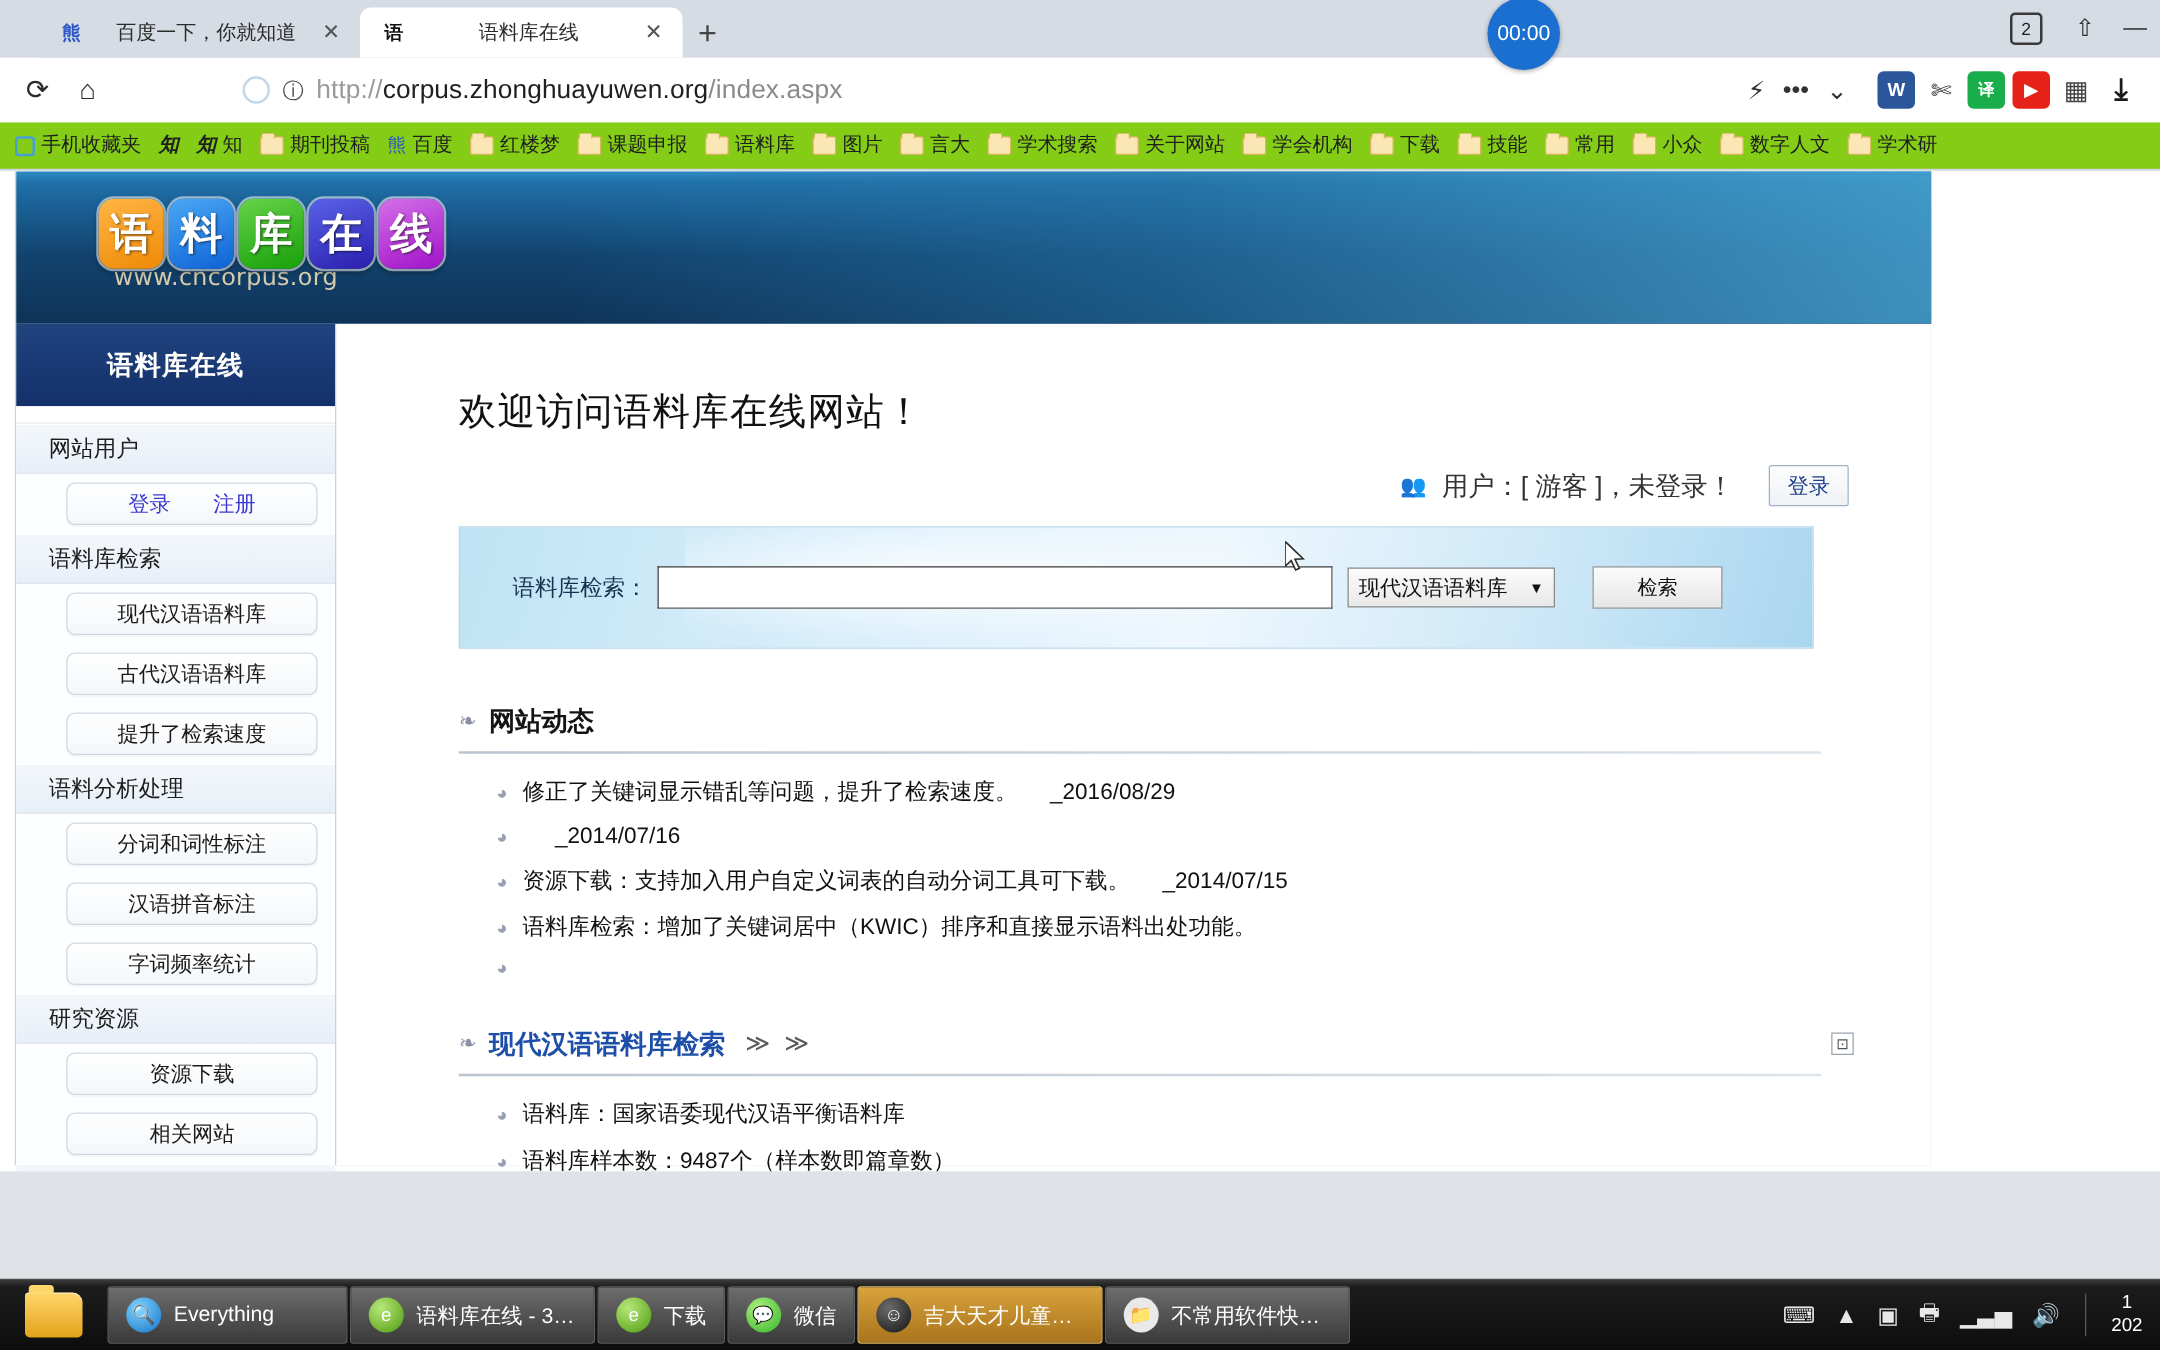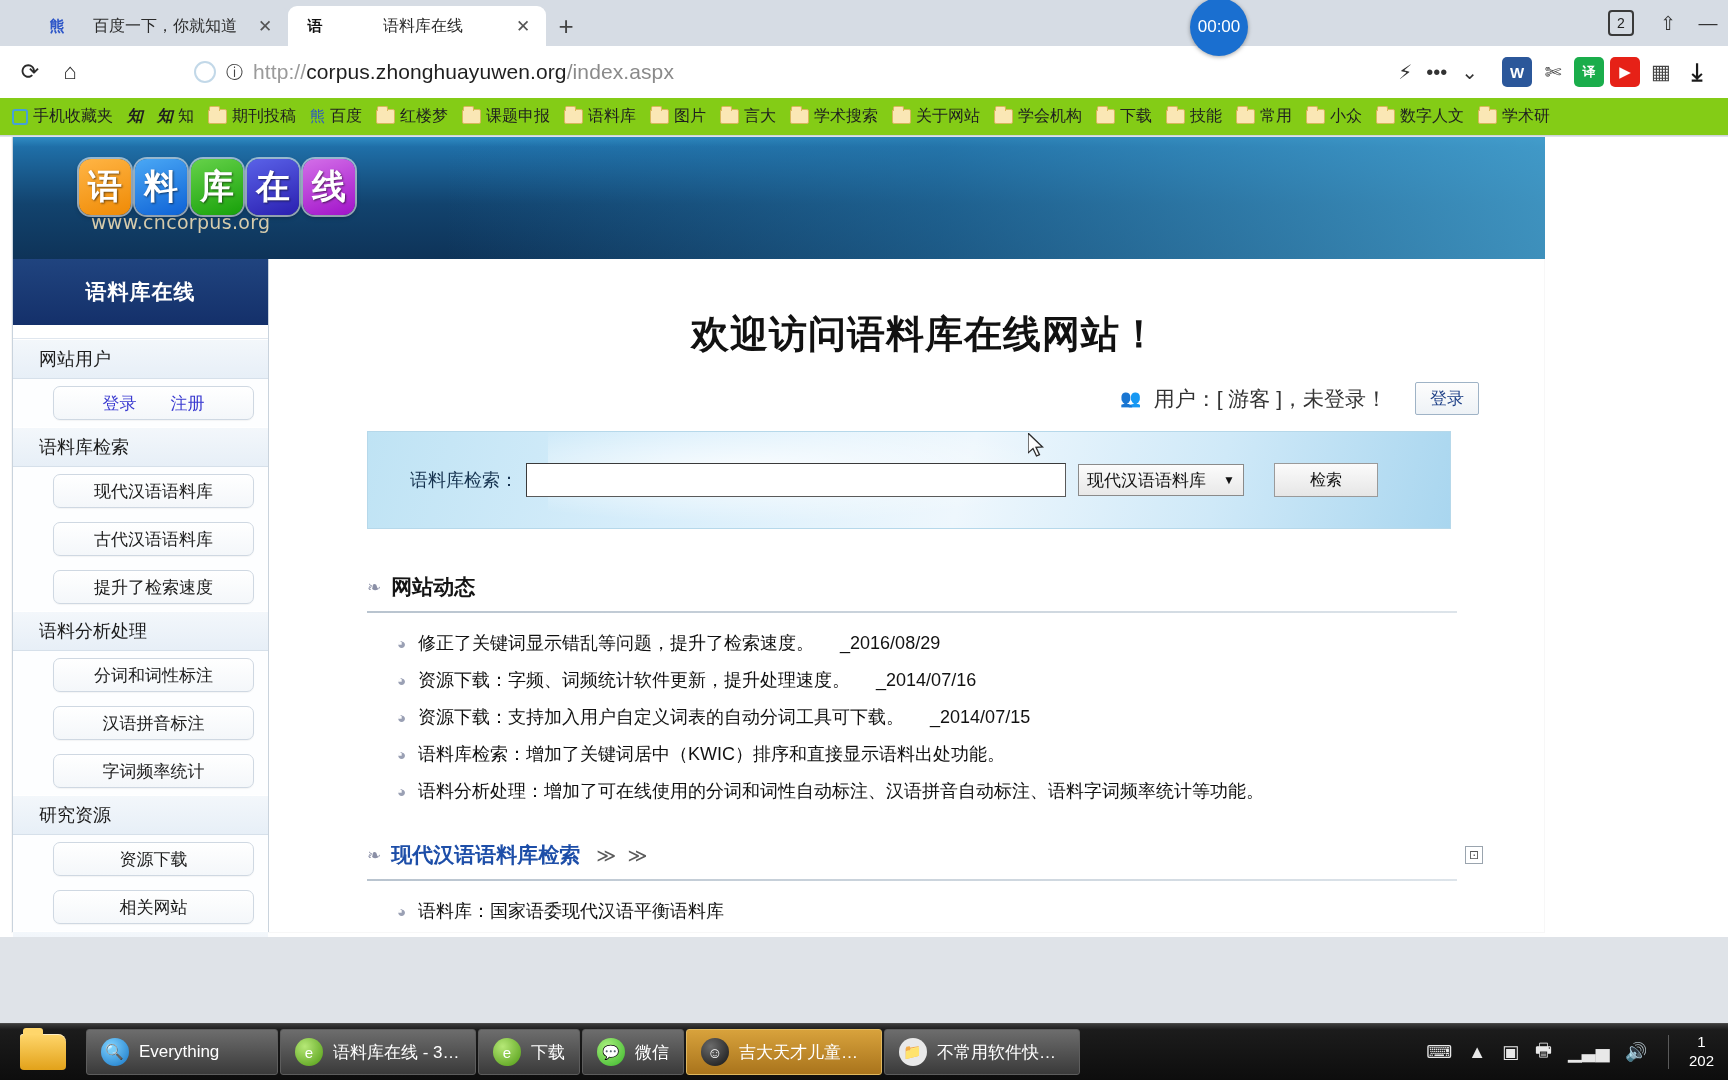--- a/index.html
+++ b/index.html
@@ -145,21 +145,21 @@
   .side-btn {
     height: 34px; border: 1px solid #cfd8e2; border-radius: 7px; background: linear-gradient(180deg,#ffffff,#f4f7fa);
     display:flex; align-items:center; justify-content:center; font-size: 17px; color:#1a1a1a;
     box-shadow: 0 1px 1px rgba(0,0,0,.04);
   }
   .side-btn.authrow { gap: 34px; }
   .side-btn.authrow a { color: #3a3ad0; }
 
   
   .main { flex: 1; padding: 26px 62px 0 98px; position:relative; }
-  .welcome { font-size: 38px; font-weight: bold; color:#111; letter-spacing:1px; margin-top: 24px; text-align: center;}
+  .welcome { font-size: 30px; font-weight: normal; color:#111; letter-spacing:1px; margin-top: 24px;}
   .userline {
     display:flex; align-items:center; justify-content:flex-end; gap: 12px; margin-top: 22px; padding-right: 4px;
   }
   .user-icon { font-size:17px; color:#4b8f3a; }
   .user-text { font-size: 21px; color:#333; }
   .login-btn {
     margin-left: 16px; border:1px solid #9fb3c6; background:linear-gradient(180deg,#fdfdfd,#eef2f6);
     padding: 4px 14px; font-size: 17px; color:#1d3f86; border-radius:2px;
   }
 
@@ -470,35 +470,33 @@
             </div>
             <div class="sec-rule"></div>
             <div class="news-list">
               <div class="news-item">
                 <span class="news-dot">◕</span>
                 <span>修正了关键词显示错乱等问题，提升了检索速度。</span>
                 <span class="news-date">_2016/08/29</span>
               </div>
               <div class="news-item">
                 <span class="news-dot">◕</span>
-                <span>资源下载：字频、词频统计软件更新，提升处理速度。</span>
                 <span class="news-date">_2014/07/16</span>
               </div>
               <div class="news-item">
                 <span class="news-dot">◕</span>
                 <span>资源下载：支持加入用户自定义词表的自动分词工具可下载。</span>
                 <span class="news-date">_2014/07/15</span>
               </div>
               <div class="news-item">
                 <span class="news-dot">◕</span>
                 <span>语料库检索：增加了关键词居中（KWIC）排序和直接显示语料出处功能。</span>
               </div>
               <div class="news-item">
                 <span class="news-dot">◕</span>
-                <span>语料分析处理：增加了可在线使用的分词和词性自动标注、汉语拼音自动标注、语料字词频率统计等功能。</span>
               </div>
             </div>
           </div>
 
           <div class="section" style="margin-top:38px;">
             <div class="sec-head">
               <span class="sec-bullet">❧</span>
               <span class="sec-title link">现代汉语语料库检索</span>
               <span class="sec-arrows">≫ ≫</span>
               <span class="sec-expand">⊡</span>

